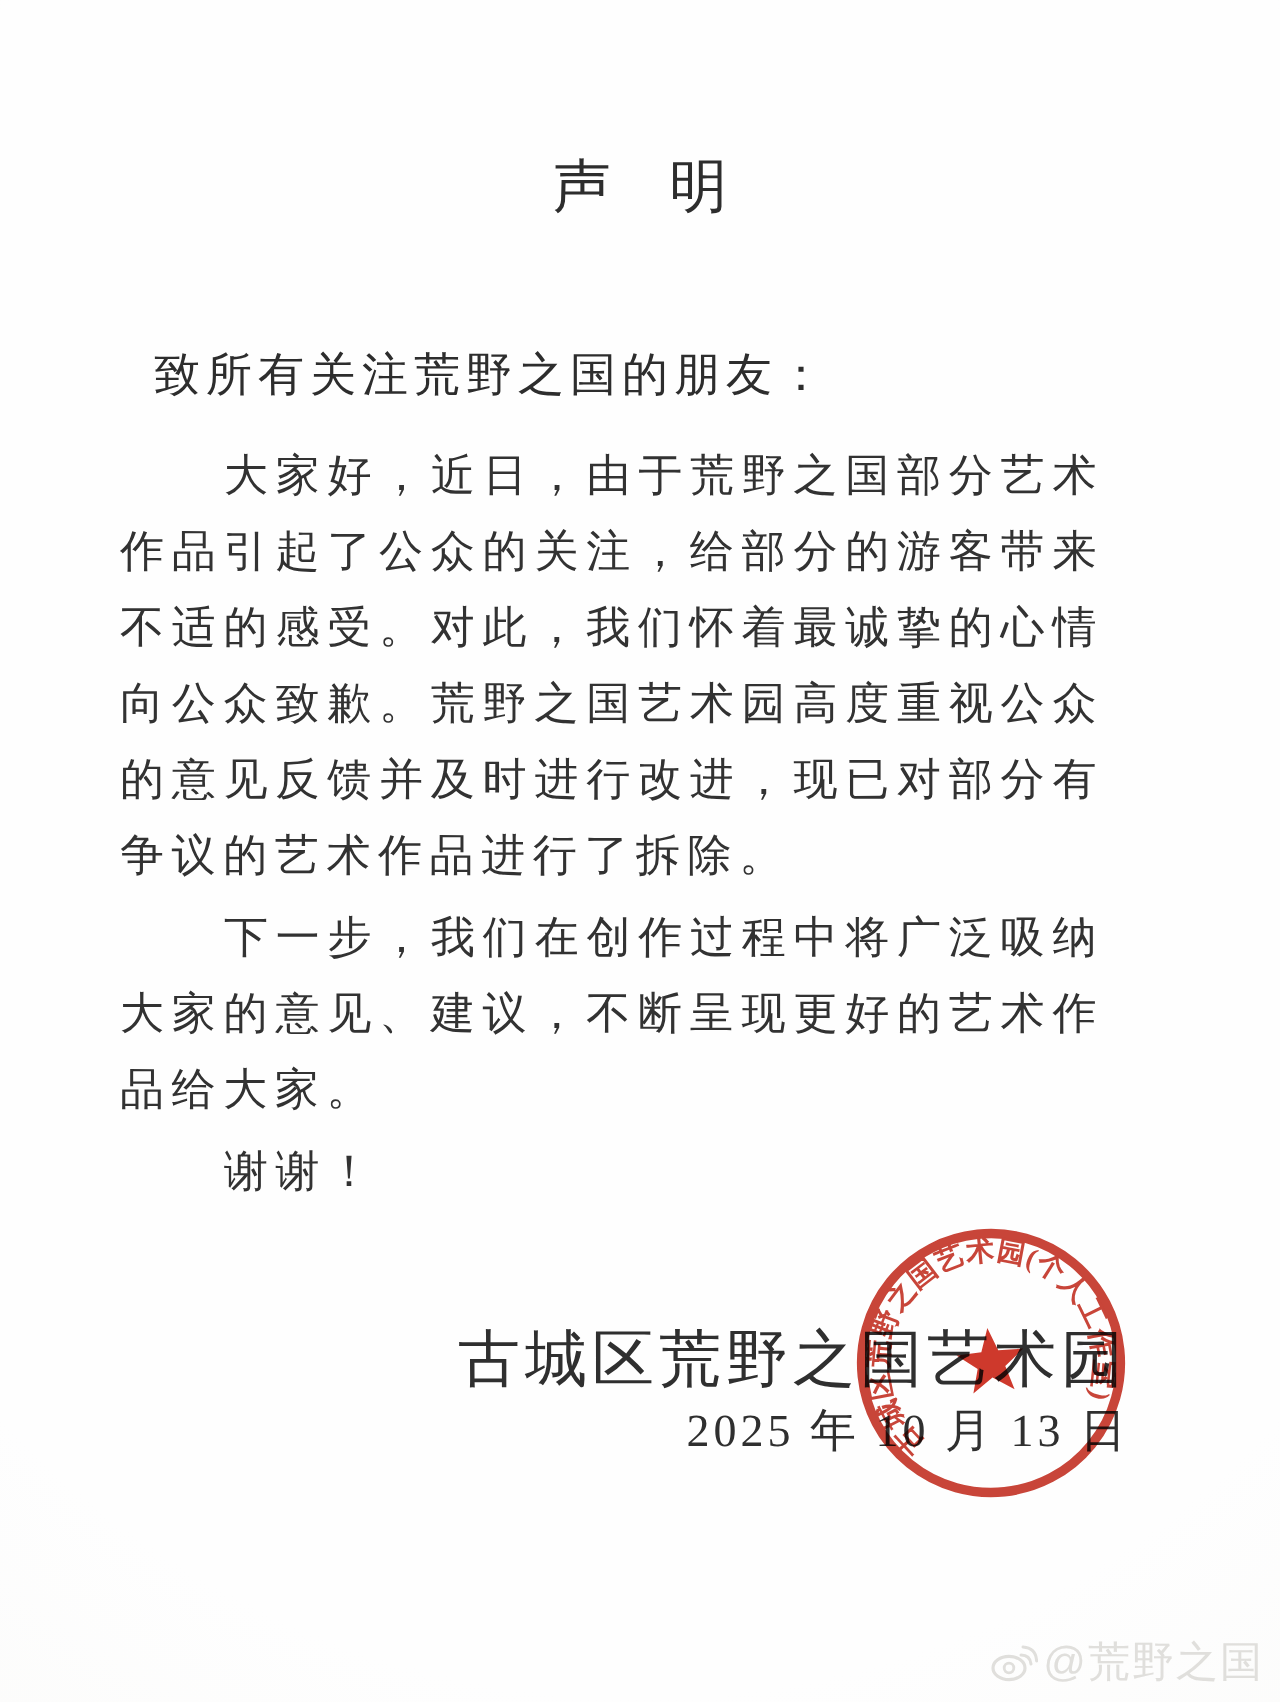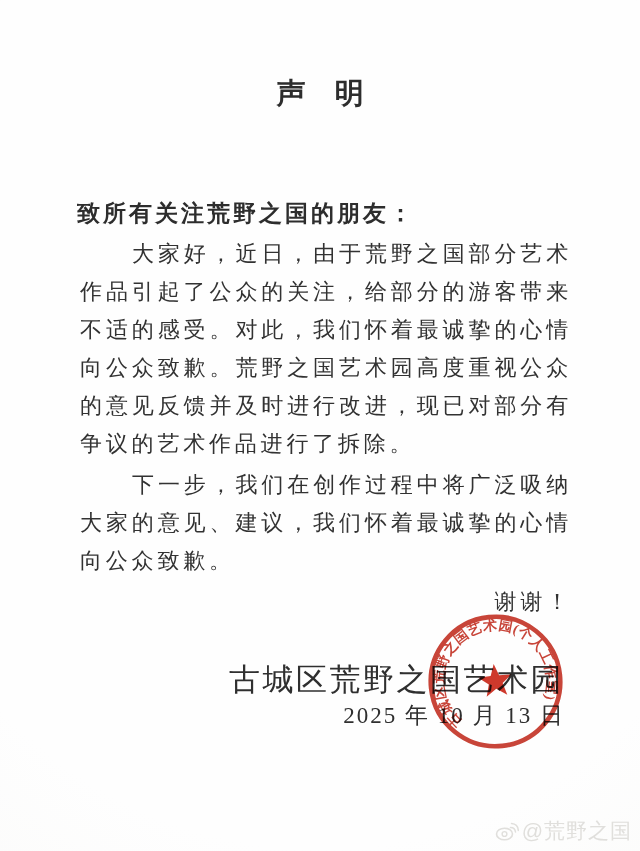--- a/index.html
+++ b/index.html
@@ -9,38 +9,38 @@
     font-family: "Liberation Serif", "DejaVu Serif", serif;
     background: #ffffff;
   }
   .page {
     position: relative; width: 640px; height: 851px; overflow: hidden;
     background: radial-gradient(ellipse 130% 105% at 50% 42%, #fefefe 55%, #f7f7f5 100%);
     color: #323232;
   }
   .doc-title {
     position: absolute; top: 74px; left: 0; width: 100%;
-    text-align: center; font-size: 29px; font-weight: bold;
+    text-align: center; font-size: 29px; font-weight: normal;
     letter-spacing: 11px; text-indent: 11px; color: #2d2d2d;
   }
   .salutation {
     position: absolute; top: 172px; left: 77px;
-    font-size: 23px; font-weight: bold; letter-spacing: 3px; color: #2d2d2d; margin-top: 26px;
+    font-size: 23px; font-weight: normal; letter-spacing: 3px; color: #2d2d2d;
   }
   .doc-body {
-    position: absolute; top: 219px; left: 80px; width: 492px; margin-top: 16px;
+    position: absolute; top: 219px; left: 60px; width: 492px;
   }
   .doc-body p {
     margin: 0 0 3px 0;
     font-size: 22px; line-height: 38px; letter-spacing: 3.8px;
     text-align: justify; text-justify: inter-character;
     text-indent: 52px; color: #323232;
     word-break: break-all;
   }
-  .doc-body p.thanks { text-align: right; }
+  .doc-body p.thanks { text-align: left; }
   .signature {
     position: absolute; top: 659px; right: 76px;
     font-size: 31px; letter-spacing: 2.5px; color: #2f2f2f;
   }
   .date-line {
     position: absolute; top: 700px; right: 75px;
     font-size: 23px; letter-spacing: 2px; color: #2f2f2f;
   }
   .seal {
     position: absolute; left: 423px; top: 609px;
@@ -59,21 +59,21 @@
 <body>
 
 <div class="page">
 
   <div class="doc-title">声 明</div>
 
   <div class="salutation">致所有关注荒野之国的朋友：</div>
 
   <div class="doc-body">
     <p>大家好，近日，由于荒野之国部分艺术作品引起了公众的关注，给部分的游客带来不适的感受。对此，我们怀着最诚挚的心情向公众致歉。荒野之国艺术园高度重视公众的意见反馈并及时进行改进，现已对部分有争议的艺术作品进行了拆除。</p>
-    <p>下一步，我们在创作过程中将广泛吸纳大家的意见、建议，我们怀着最诚挚的心情向公众致歉。</p>
+    <p>下一步，我们在创作过程中将广泛吸纳大家的意见、建议，不断呈现更好的艺术作品给大家。</p>
     <p class="thanks">谢谢！</p>
   </div>
 
   <div class="signature">古城区荒野之国艺术园</div>
   <div class="date-line">2025 年 10 月 13 日</div>
 
   <svg class="seal" viewBox="0 0 140 140" xmlns="http://www.w3.org/2000/svg">
     <circle cx="70" cy="70" r="62.5" fill="none" stroke="#c5372a" stroke-width="4.5"></circle>
     <path id="sealArc" d="M 34.6 105.4 A 50 50 0 1 1 105.4 105.4" fill="none"></path>
     <text font-size="13.5" fill="#c5372a" font-weight="bold" letter-spacing="0.4">

